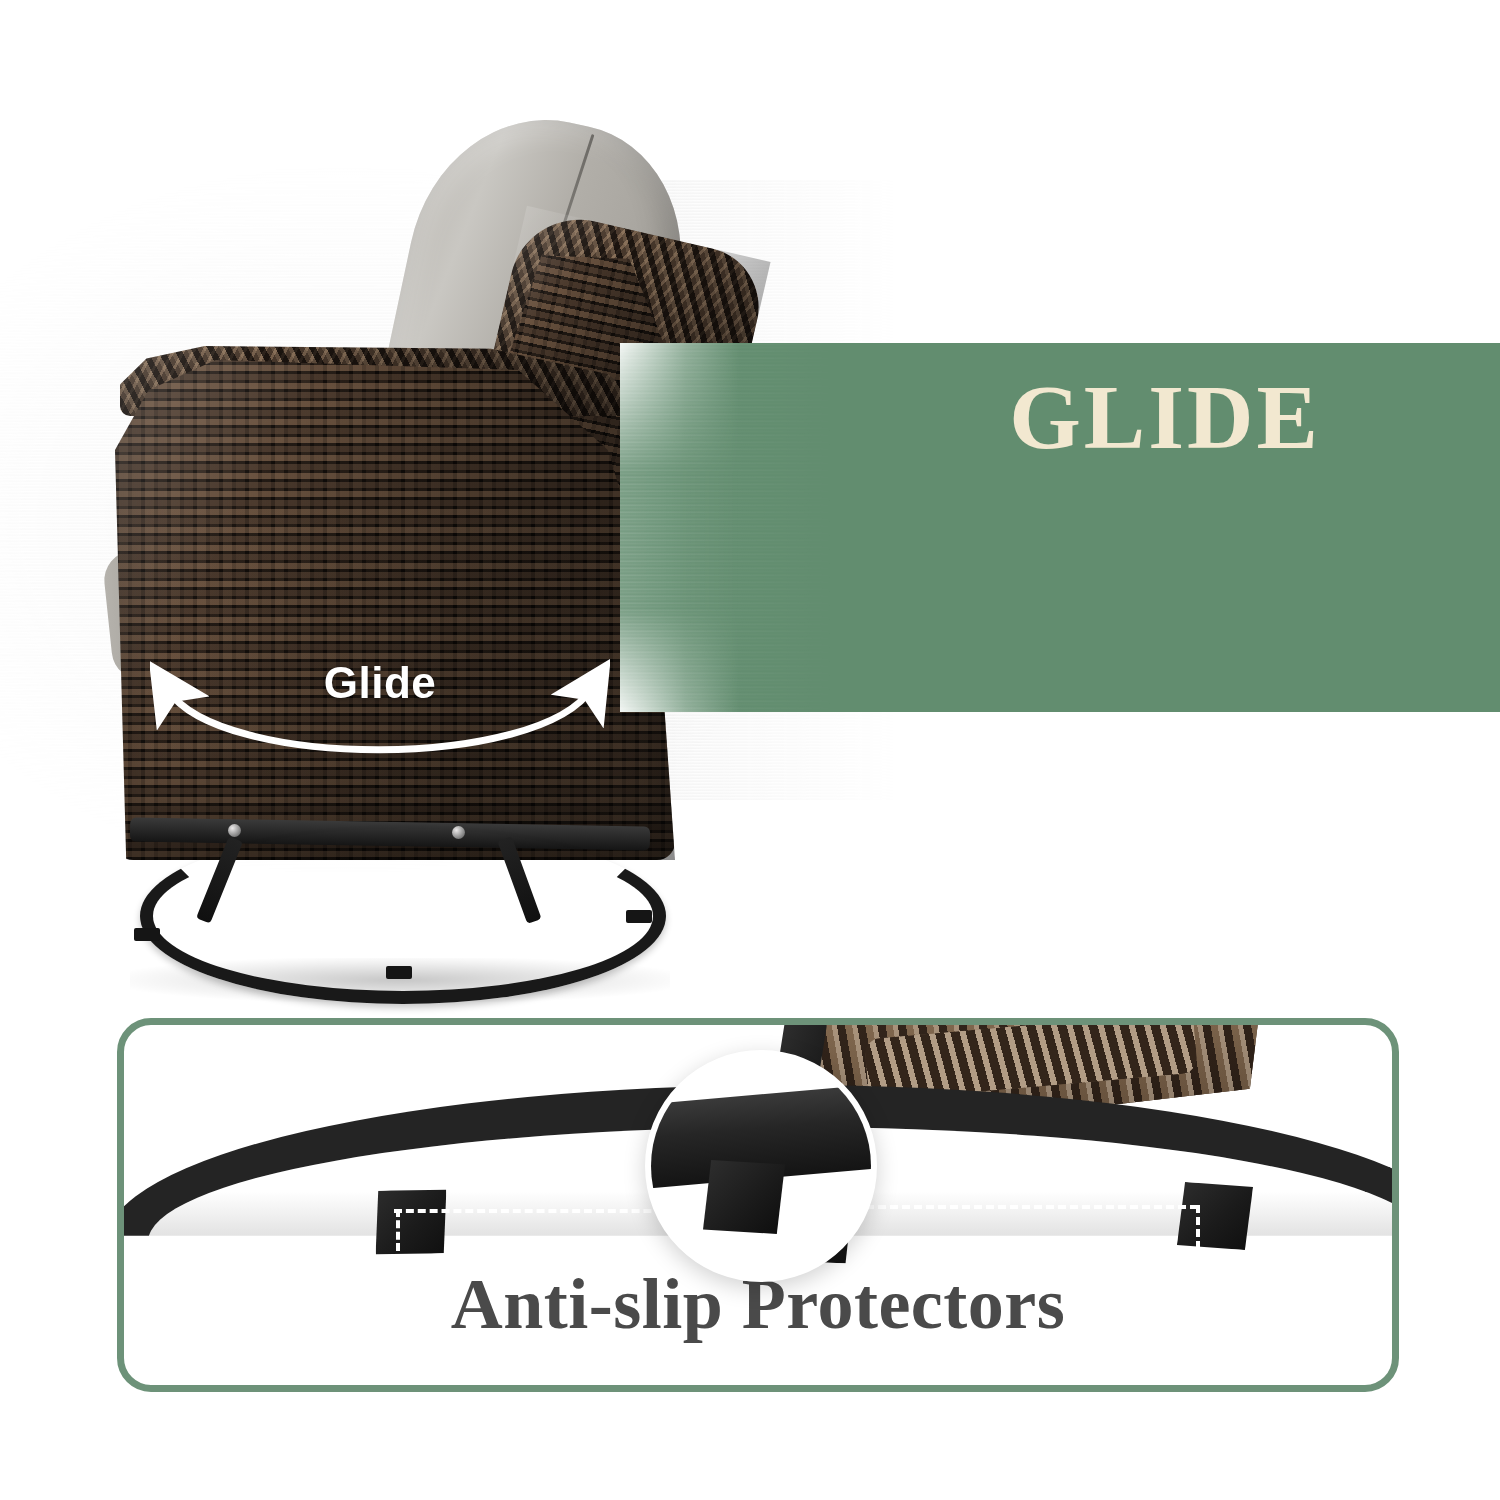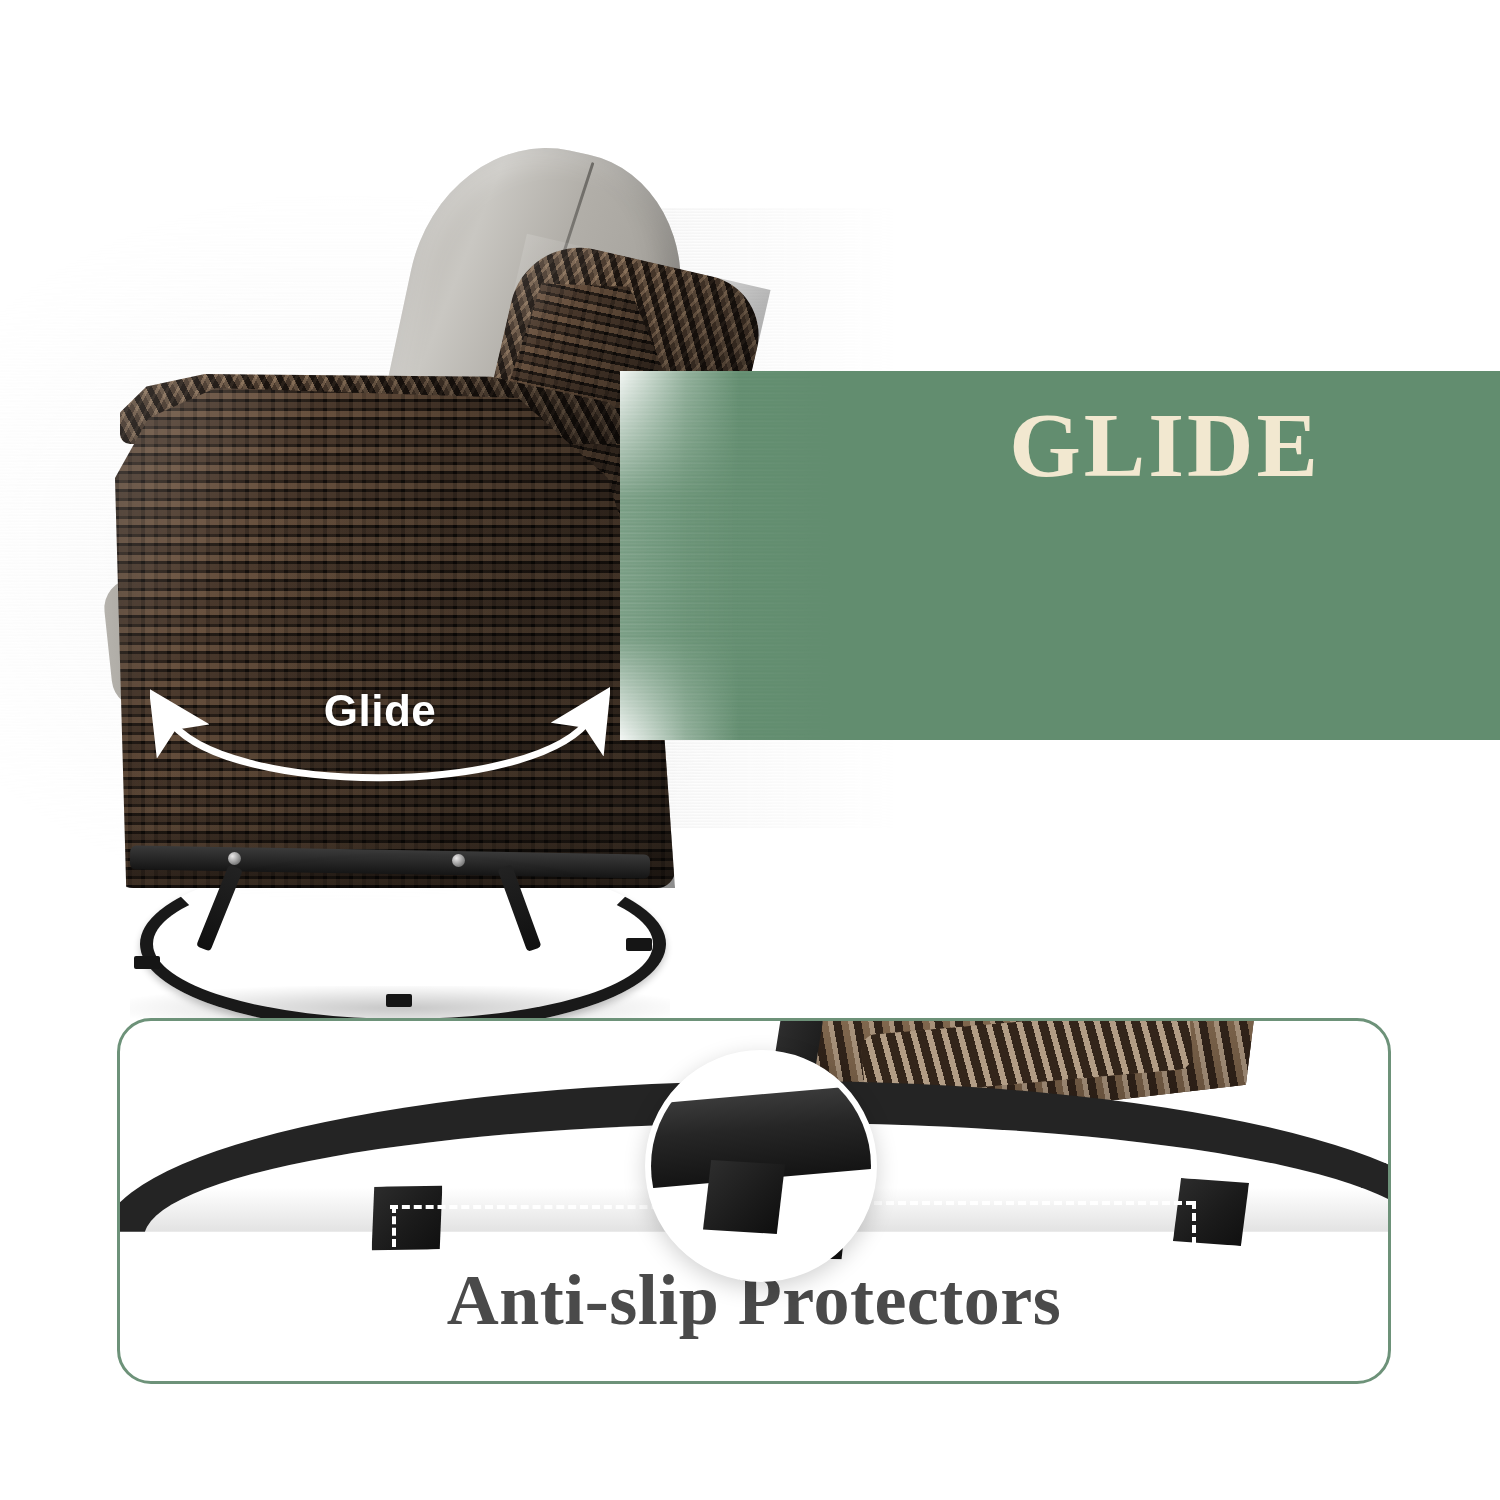--- a/index.html
+++ b/index.html
@@ -14,21 +14,20 @@
     overflow: hidden;
     font-family: "Liberation Sans", sans-serif;
   }
 
   
   #top-section {
     position: absolute;
     left: 0; top: 0;
     width: 1500px; height: 960px;
     background: #ffffff;
-    margin-top: 28px;
   }
 
   
   .motion-blur {
     position: absolute;
     left: 0; top: 120px;
     width: 820px; height: 800px;
     background:
       repeating-linear-gradient(to bottom,
         rgba(150,150,150,0.00) 0px,
@@ -289,21 +288,21 @@
     color: #ffffff;
     letter-spacing: 0.5px;
     text-shadow: 0 1px 4px rgba(0,0,0,0.45);
   }
 
   
   #bottom-card {
     position: absolute;
     left: 117px; top: 1018px;
     width: 1268px; height: 360px;
-    border: 3px solid #1d4ed8;
+    border: 7px solid #1d4ed8;
     border-radius: 34px;
     background: #ffffff;
     overflow: hidden;
   }
   #base-photo {
     position: absolute;
     left: -18px; top: -6px;
     width: 1300px; height: 260px;
   }
   

